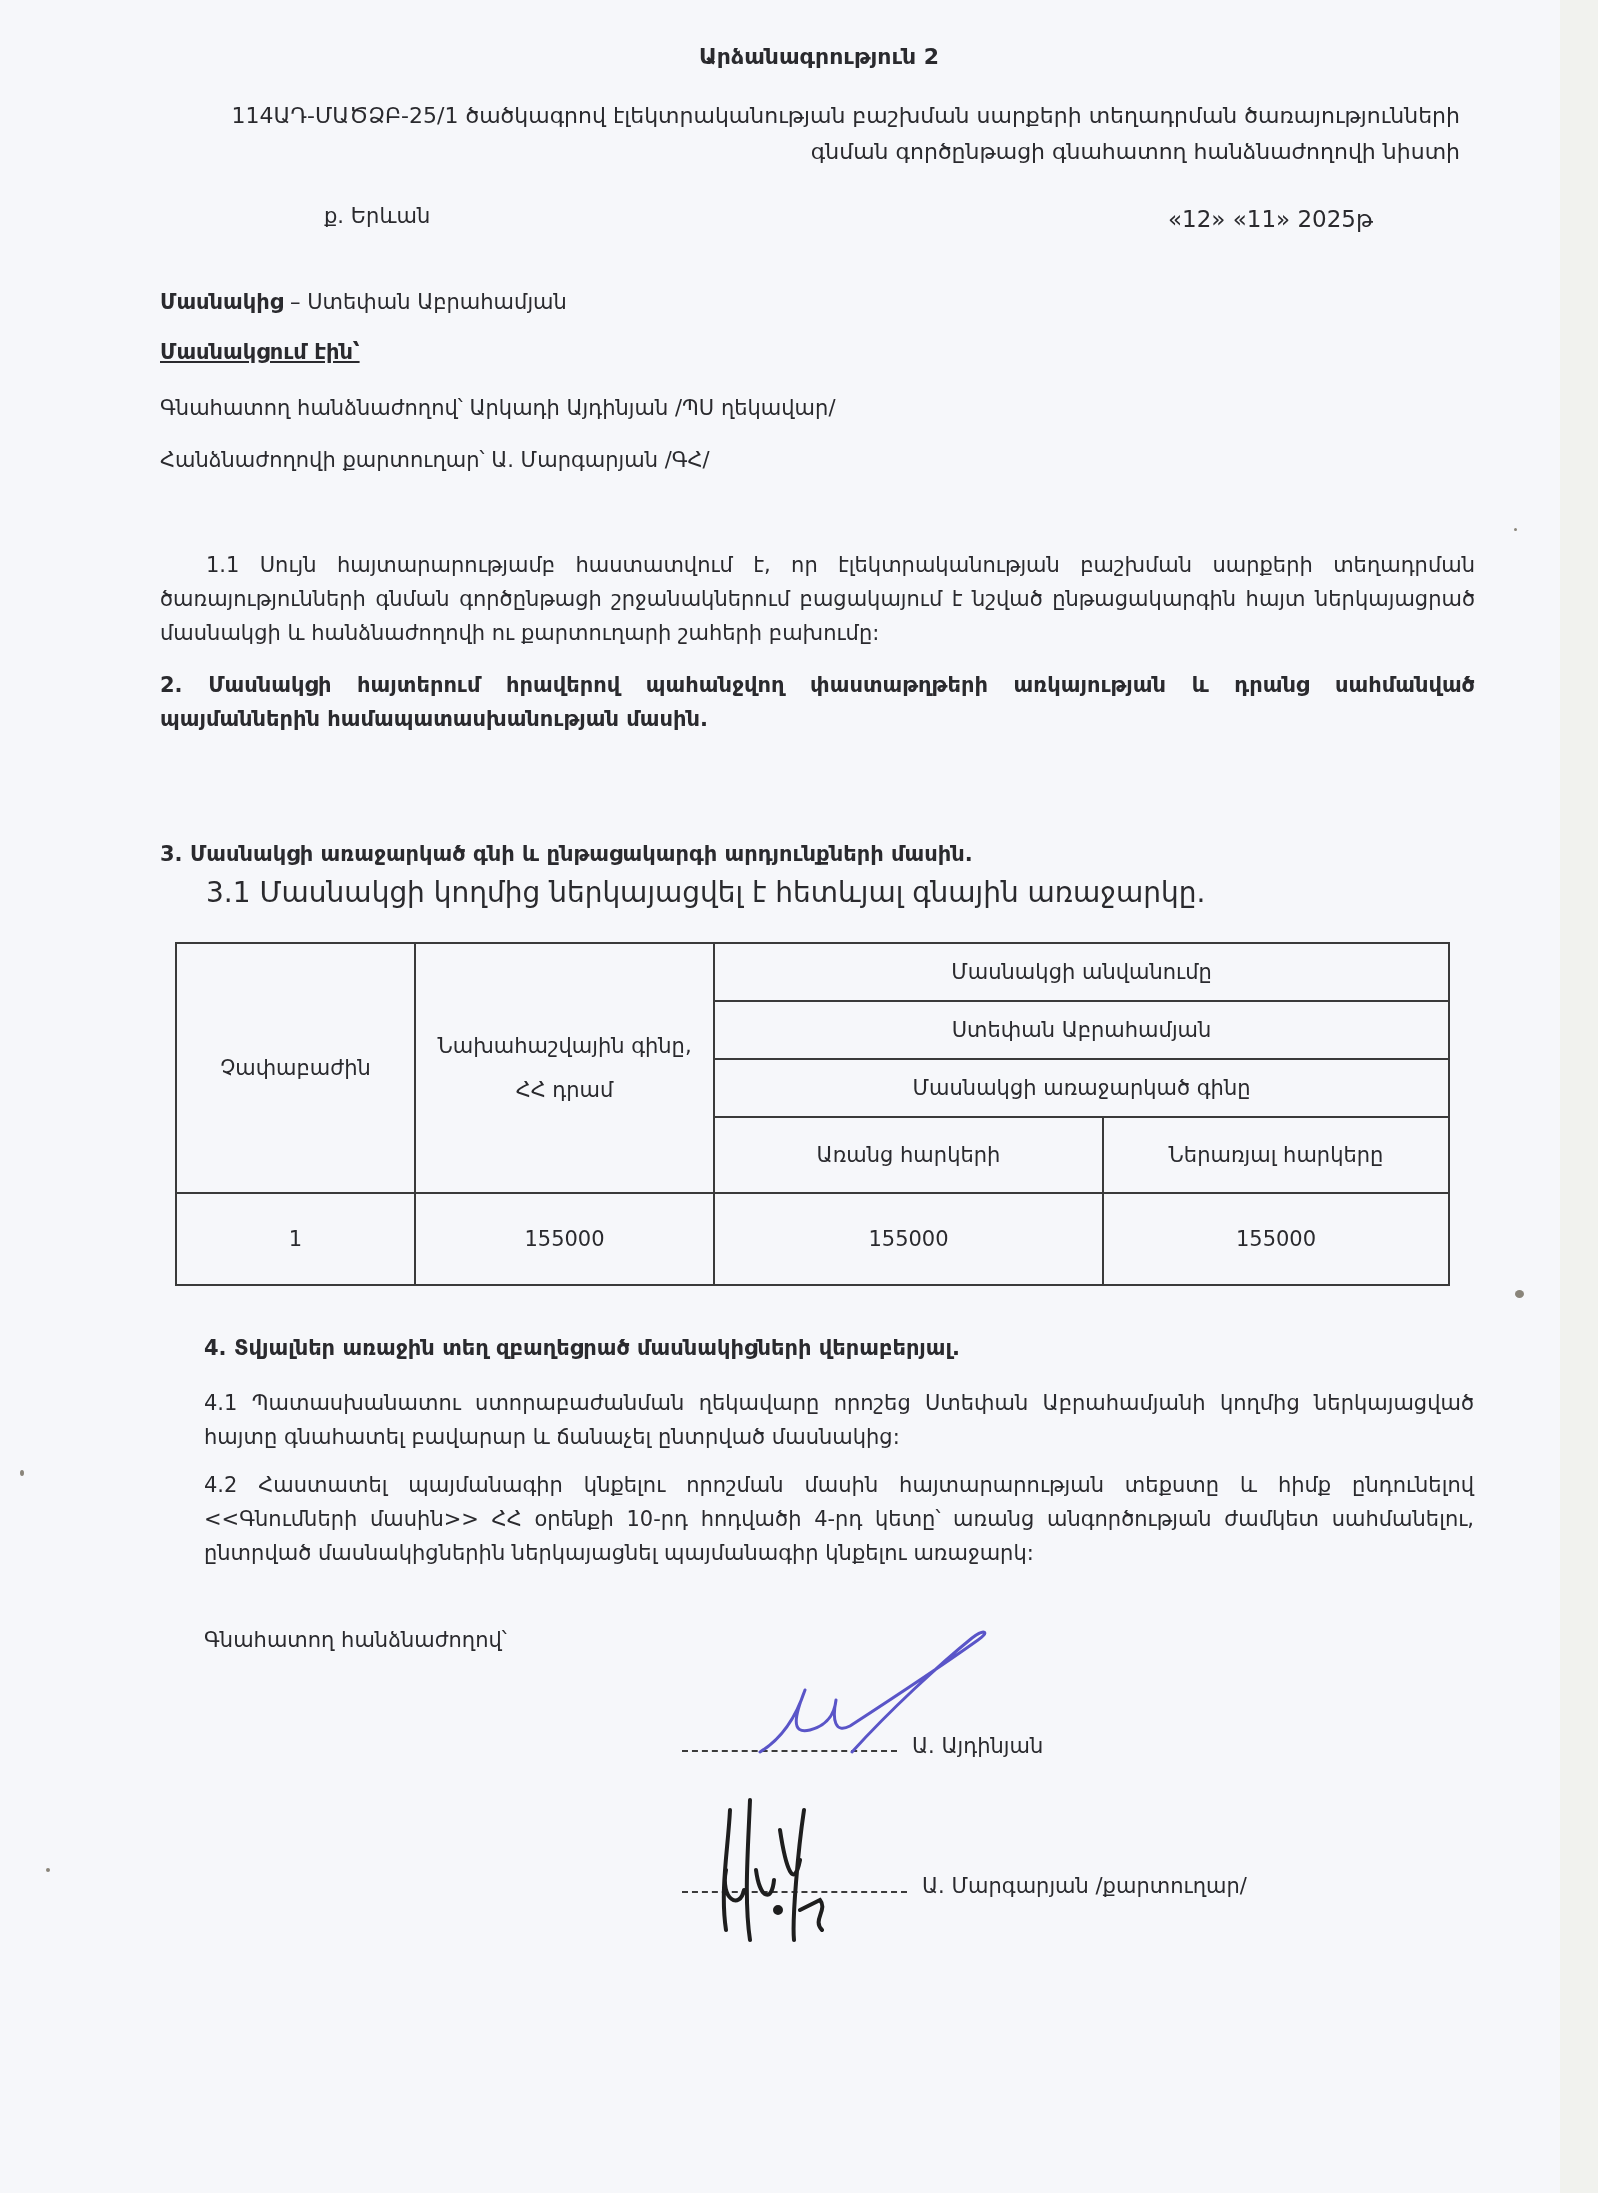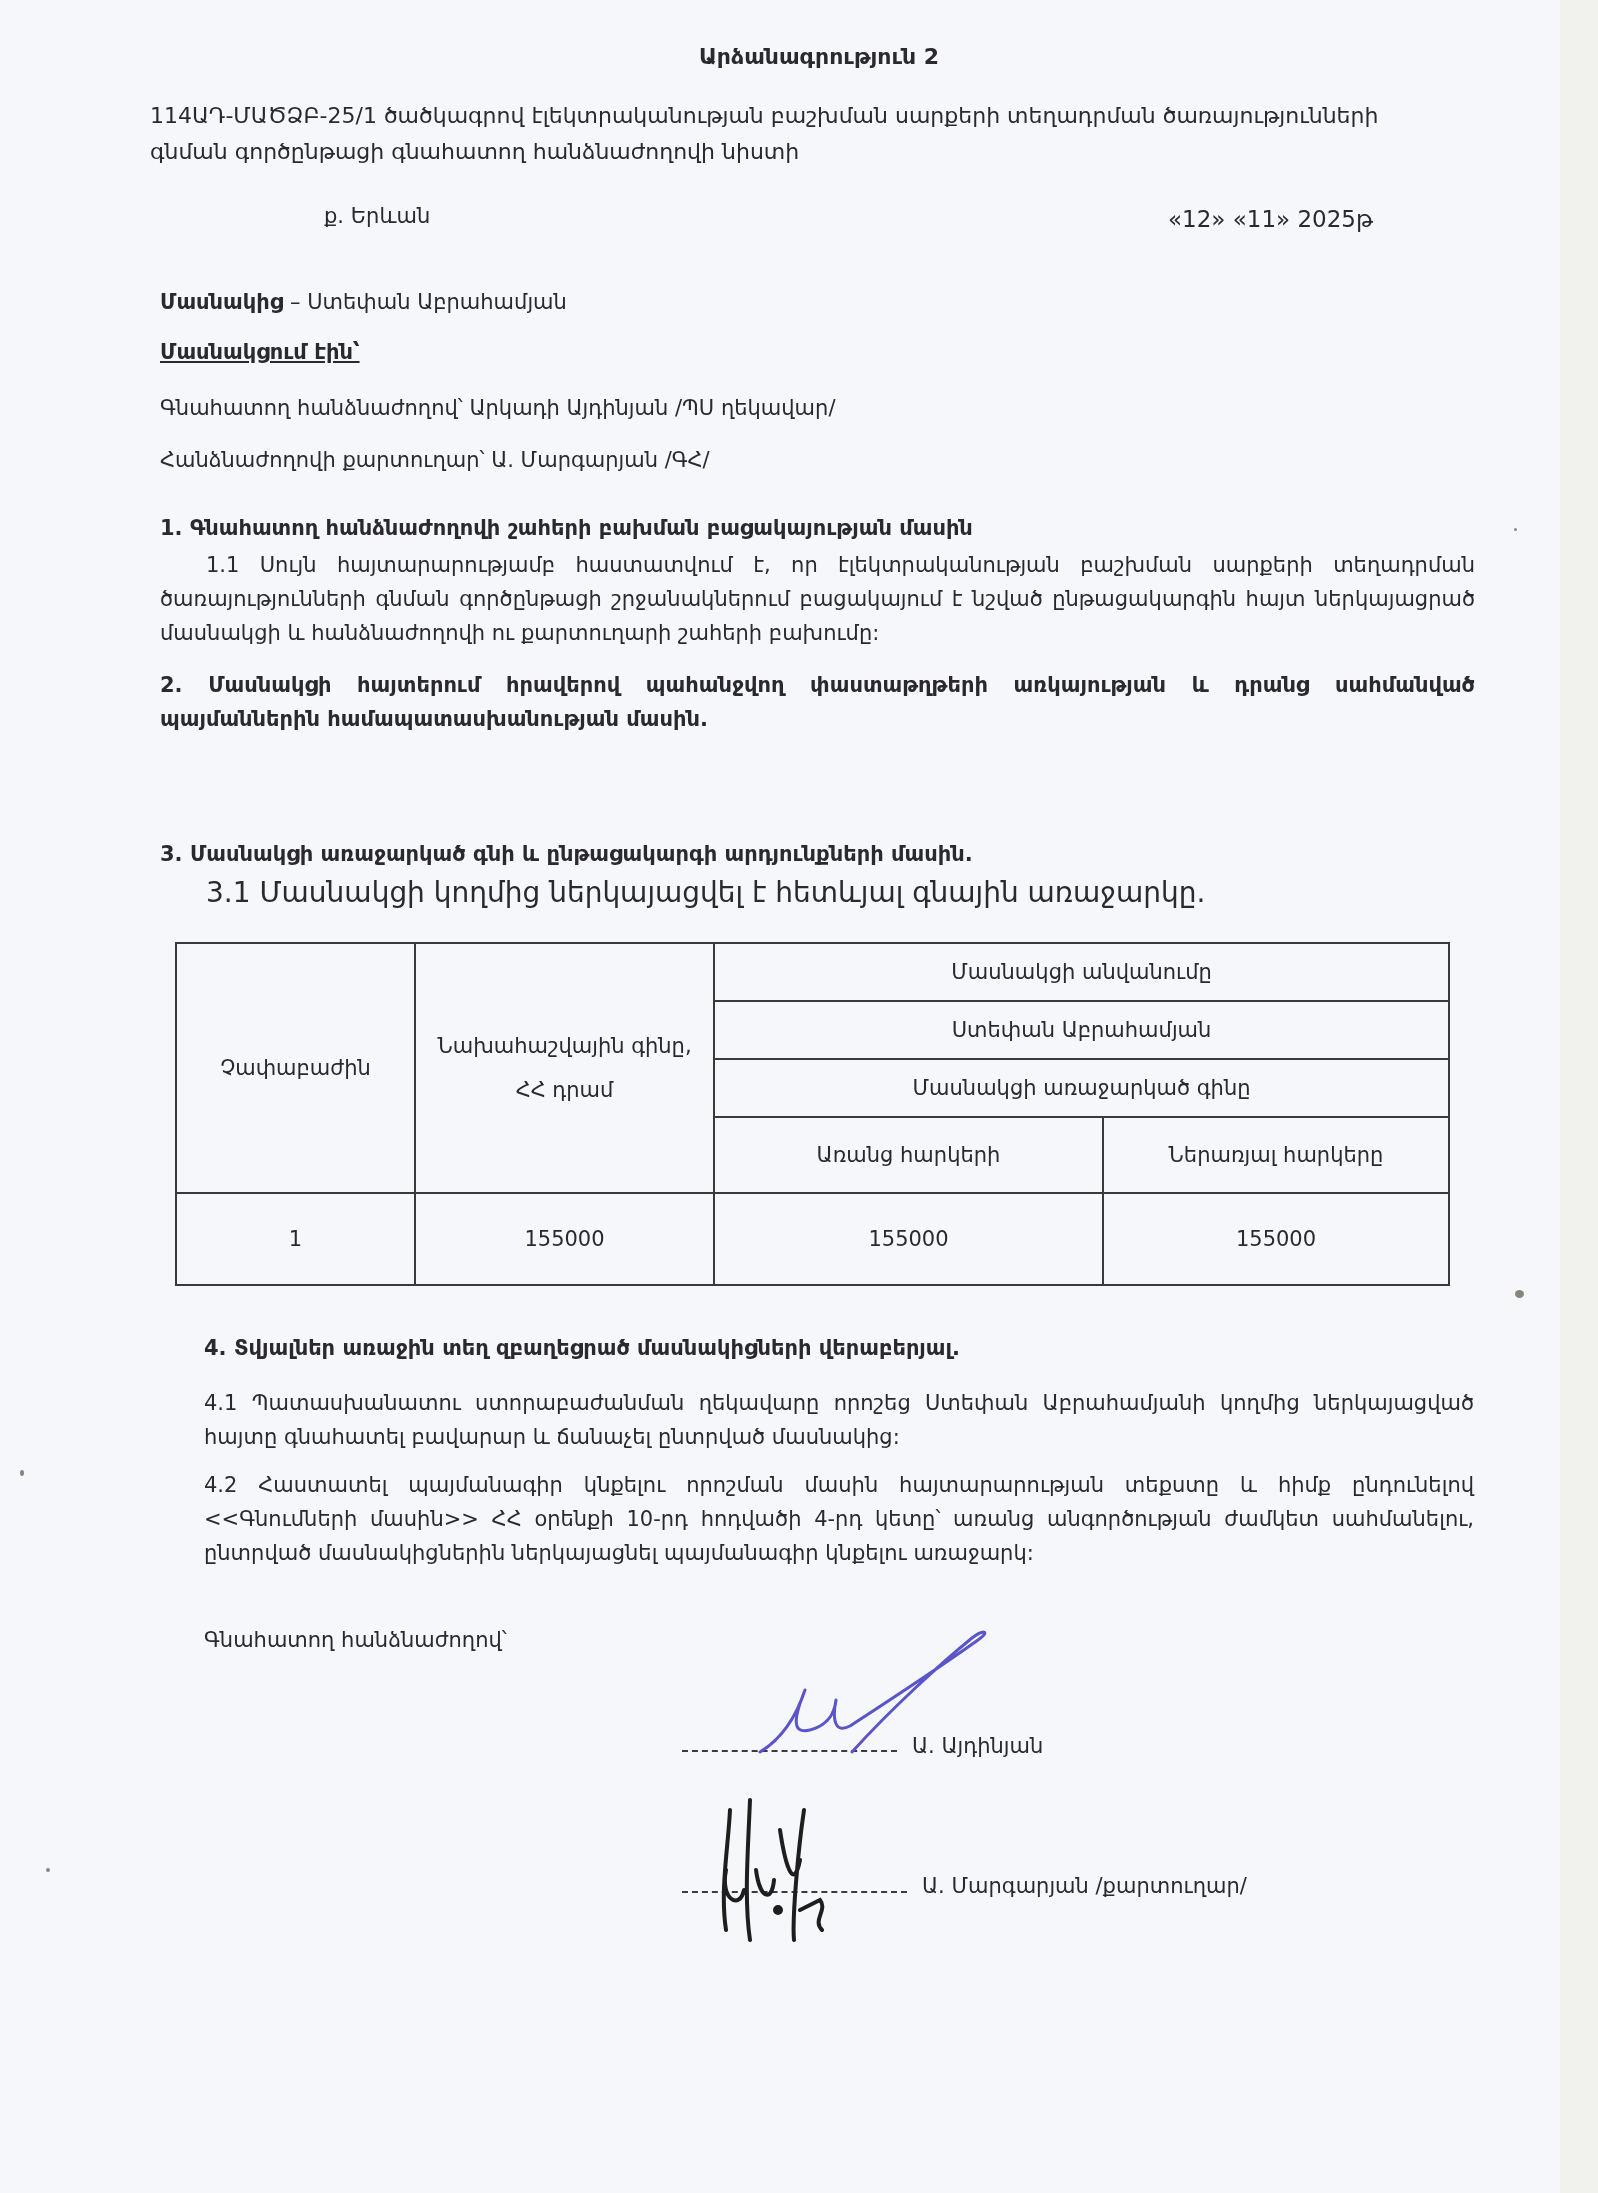--- a/index.html
+++ b/index.html
@@ -14,21 +14,21 @@
   .page {
     position: absolute; left: 0; top: 0; width: 1560px; height: 2193px;
     background: #f6f7fa;
   }
   .edge {
     position: absolute; right: 0; top: 0; width: 38px; height: 2193px;
     background: #f1f2ee;
   }
   .abs { position: absolute; white-space: nowrap; }
   .title { left: 0; width: 1560px; text-align: center; top: 44px; font-size: 22px; font-weight: bold; padding-left: 39px; }
-  .subtitle { left: 150px; width: 1310px; text-align: left; top: 98px; font-size: 22px; line-height: 36px; white-space: normal; }
+  .subtitle { left: 150px; width: 1310px; text-align: right; top: 98px; font-size: 22px; line-height: 36px; white-space: normal; }
   .city { left: 324px; top: 204px; font-size: 21px; }
   .date { left: 1168px; top: 206px; font-size: 23px; }
   .participant { left: 160px; top: 290px; font-size: 21px; }
   .participant b { font-weight: bold; text-align: right; }
   .attended { left: 160px; top: 340px; font-size: 21px; font-weight: bold; text-decoration: underline; }
   .member1 { left: 160px; top: 396px; font-size: 21px; }
   .member2 { left: 160px; top: 448px; font-size: 21px; }
 
   .heading { font-size: 21px; font-weight: bold; }
   .para {
@@ -67,21 +67,20 @@
   <div class="abs subtitle">114ԱԴ-ՄԱԾՁԲ-25/1 ծածկագրով  էլեկտրականության բաշխման սարքերի տեղադրման ծառայությունների գնման գործընթացի գնահատող հանձնաժողովի նիստի</div>
 
   <div class="abs city">ք. Երևան</div>
   <div class="abs date">«12» «11» 2025թ</div>
 
   <div class="abs participant"><b>Մասնակից</b><span> – Ստեփան Աբրահամյան</span></div>
   <div class="abs attended">Մասնակցում էին՝</div>
   <div class="abs member1">Գնահատող հանձնաժողով՝  Արկադի Այդինյան /ՊՍ ղեկավար/</div>
   <div class="abs member2">Հանձնաժողովի քարտուղար՝ Ա. Մարգարյան /ԳՀ/</div>
 
-  <div class="abs heading h1">1.    Գնահատող հանձնաժողովի շահերի բախման բացակայության մասին</div>
   <div class="para p11">1.1  Սույն հայտարարությամբ հաստատվում է, որ էլեկտրականության բաշխման սարքերի տեղադրման ծառայությունների գնման գործընթացի շրջանակներում բացակայում է նշված ընթացակարգին հայտ ներկայացրած մասնակցի և հանձնաժողովի ու քարտուղարի շահերի բախումը:</div>
 
   <div class="h2">2.   Մասնակցի հայտերում հրավերով պահանջվող փաստաթղթերի առկայության և դրանց սահմանված պայմաններին համապատասխանության մասին.</div>
 
   <div class="abs heading h3">3.   Մասնակցի առաջարկած գնի և ընթացակարգի արդյունքների մասին.</div>
   <div class="abs p31">3.1  Մասնակցի կողմից ներկայացվել է հետևյալ գնային առաջարկը.</div>
 
   <table class="offer">
     <tbody>
         <tr style="height:54px">

